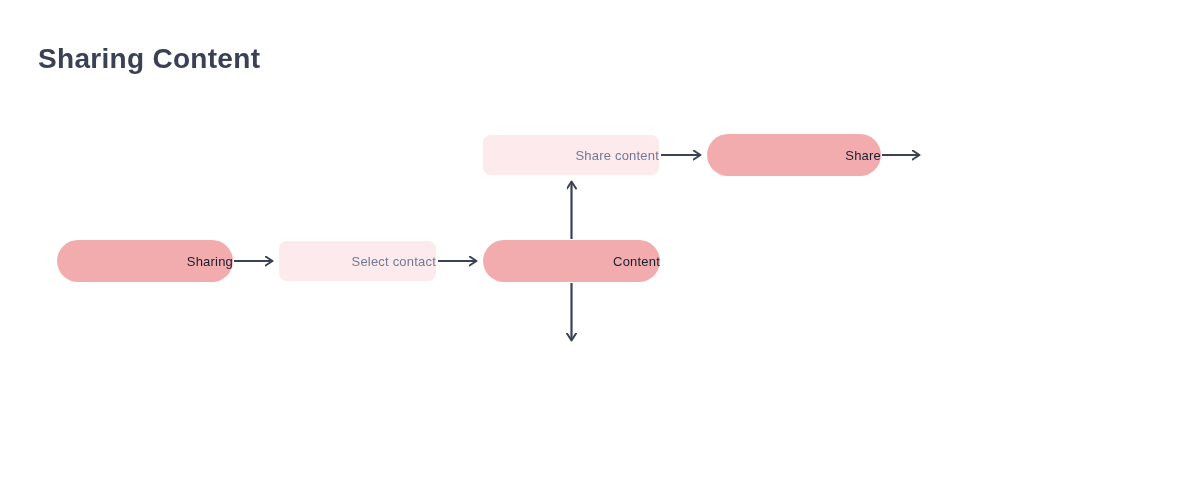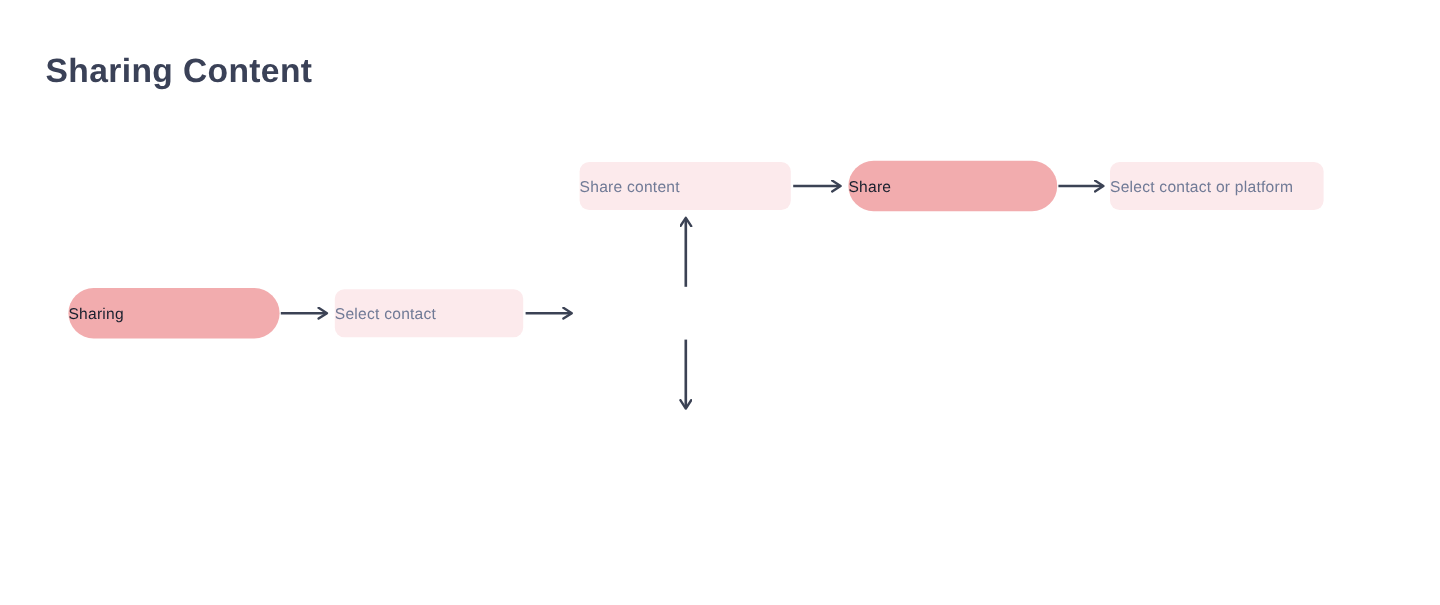--- a/index.html
+++ b/index.html
@@ -50,21 +50,21 @@
     fill: none;
     stroke-width: 2;
     stroke-linecap: round;
     stroke-linejoin: round;
   }
 
   .node {
     position: absolute;
     display: flex;
     align-items: center;
-    justify-content: flex-start;
+    justify-content: flex-end;
     font-size: 13px;
     letter-spacing: 0.2px;
     text-align: center;
     white-space: nowrap;
   }
   .node.pill {
     background: var(--pill-fill, #F2ACAE);
     border-radius: 21px;
     color: var(--pill-text, #19202E);
   }
@@ -105,27 +105,27 @@
   </svg>
 
   <div class="node pill n-explore">
     <span>Sharing</span>
   </div>
 
   <div class="node rect n-select-content">
     <span>Select contact</span>
   </div>
 
+  <div class="node pill n-content">
+    <span>Content</span>
+  </div>
 
   <div class="node rect n-share-content">
     <span>Share content</span>
   </div>
 
   <div class="node pill n-share">
     <span>Share</span>
   </div>
 
-  <div class="node rect n-select-contact">
-    <span>Select contact or platform</span>
-  </div>
 
 
 </div>
 
 </body></html>

